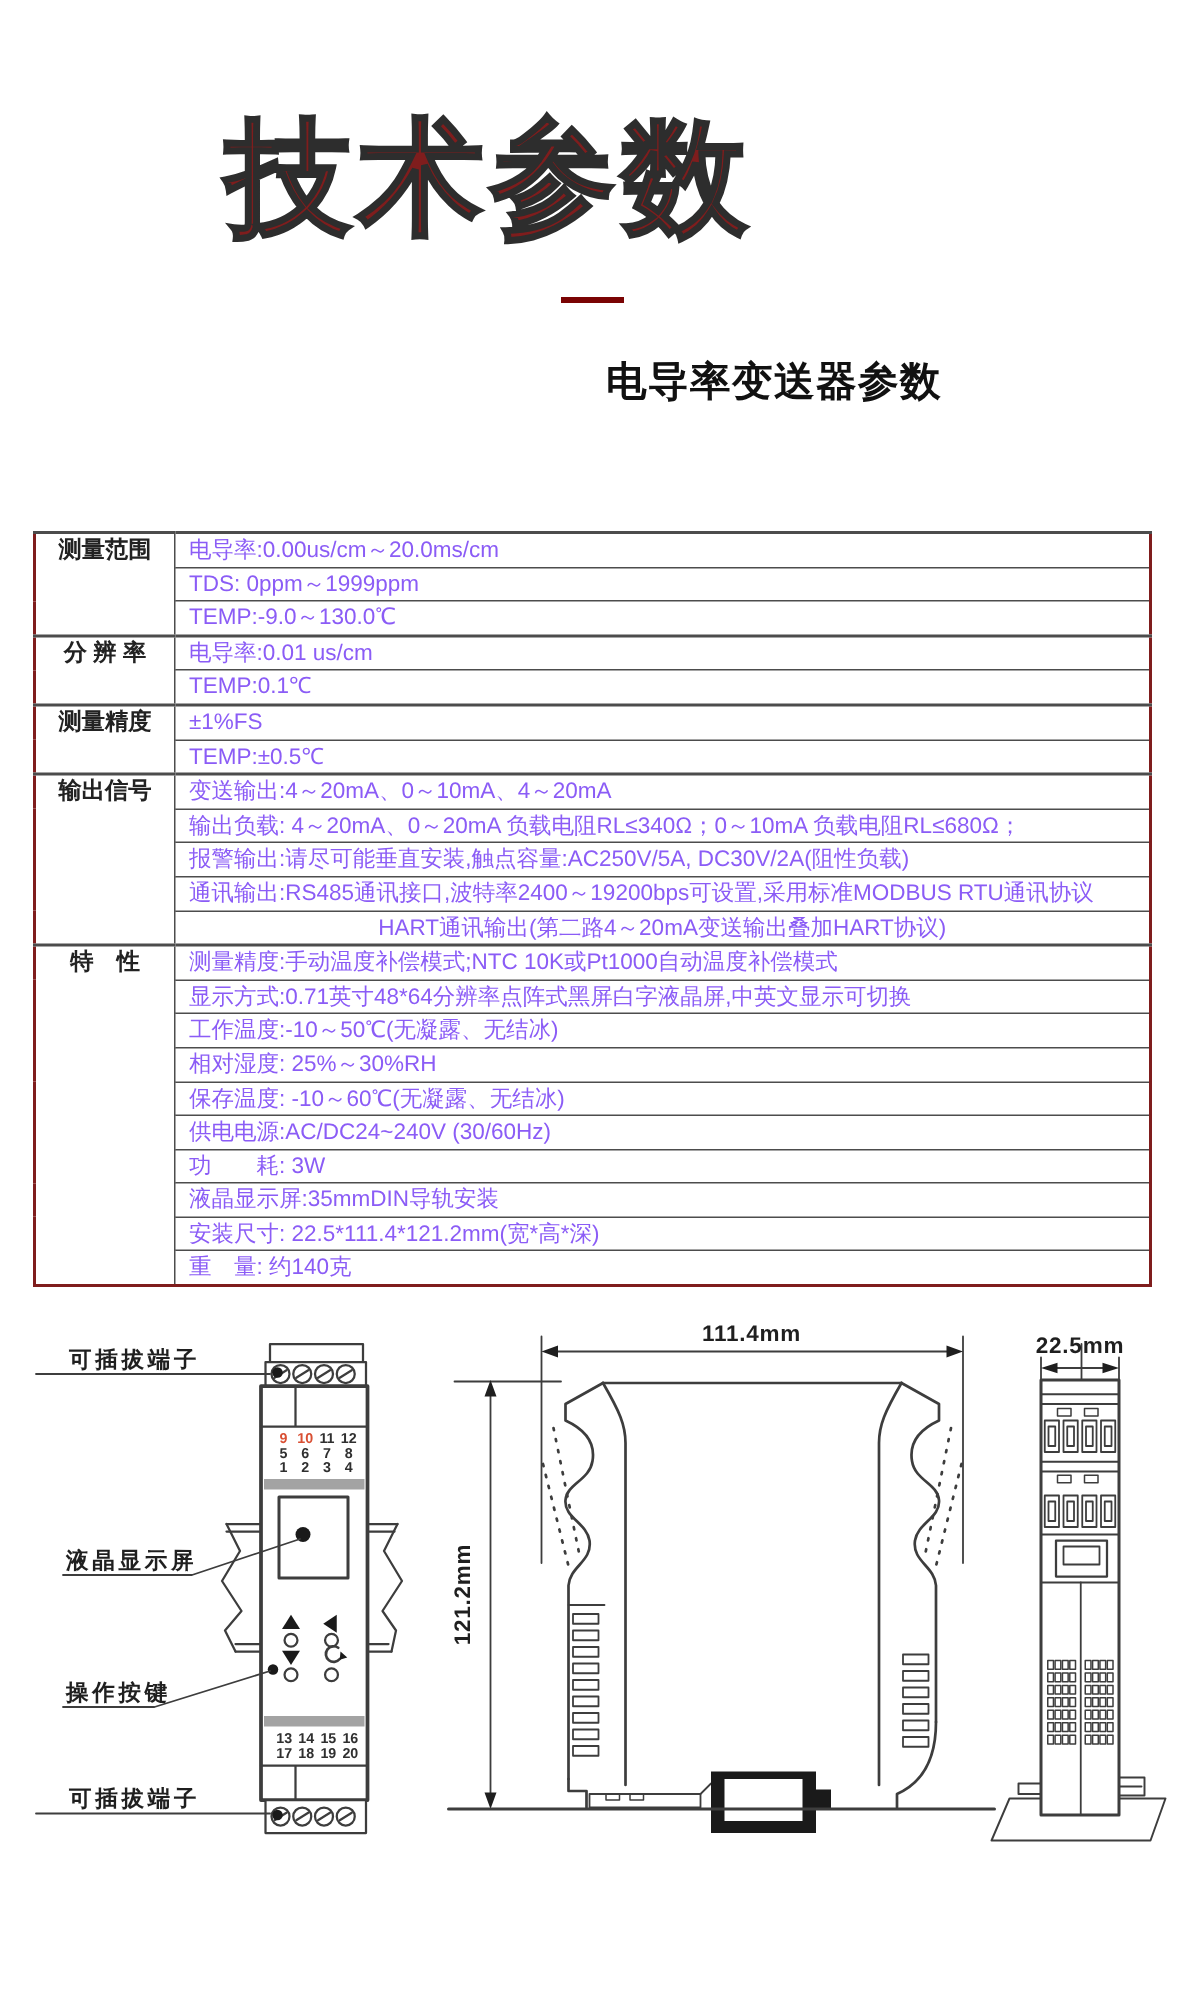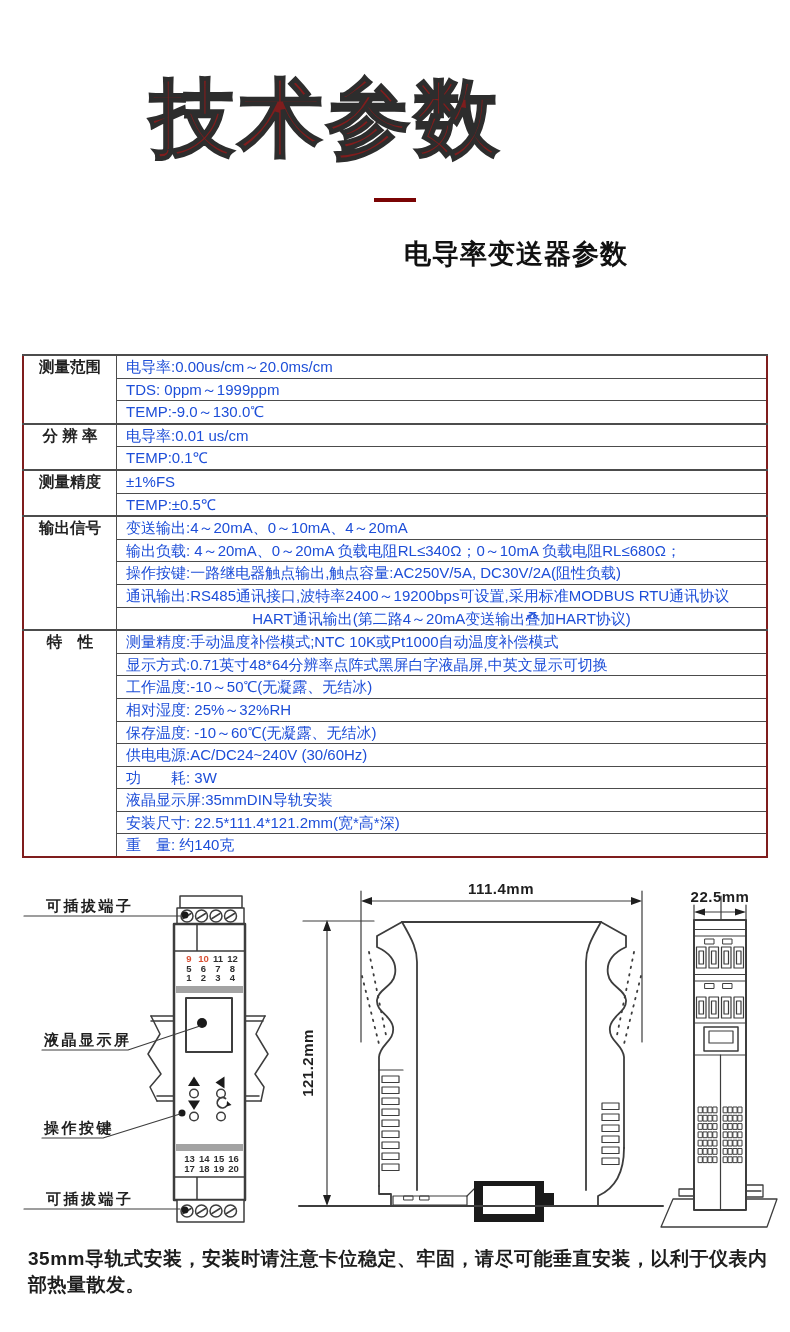--- a/index.html
+++ b/index.html
@@ -8,21 +8,21 @@
   .page-title{position:absolute;left:0;top:62px;width:653px;text-align:center;
         font-size:84px;font-weight:900;letter-spacing:4px;color:#7f1d1d;
         -webkit-text-stroke:2px #2d2d2d;margin:0;}
   .red-divider{position:absolute;left:374px;top:198px;width:42px;height:4px;background:#7a0404;}
   .page-subtitle{position:absolute;left:0;top:232px;width:624px;text-align:right;
         font-size:27px;font-weight:900;color:#111;margin:4px;letter-spacing:1px;}
   table.spec{position:absolute;left:22px;top:322px;width:746px;border-collapse:collapse;
         border:2px solid #7f1d1d;table-layout:fixed;margin-top:32px;}
   table.spec th{width:92px;border:1.5px solid #4c4c4c;font-size:15.5px;font-weight:700;
         text-align:center;vertical-align:top;padding:0;line-height:21.6px;color:#222;}
-  table.spec td{border:1px solid #4c4c4c;font-size:15px;font-weight:500;color:#1d4ed8;
+  table.spec td{border:1px solid #4c4c4c;font-size:15px;font-weight:500;color:#8b5cf6;
         height:21.6px;line-height:21.6px;padding:0 4px 0 9px;white-space:nowrap;overflow:hidden;}
   table.spec tr.group-start th, table.spec tr.group-start td{border-top:2px solid #4c4c4c;}
   table.spec td.center{text-align:center;padding-left:4px;}
   .footer-note{position:absolute;left:28px;top:1246px;width:745px;font-size:19px;
         font-weight:600;color:#1d1d1d;margin:0;letter-spacing:0.5px;}
   svg text{font-family:"Liberation Sans",sans-serif;}
   .dlabel{font-size:15px;font-weight:700;fill:#1f1f1f;letter-spacing:2.5px;}
   .dim{font-size:15px;font-weight:700;fill:#1f1f1f;letter-spacing:0.5px;}
 </style>
 </head>
@@ -61,40 +61,40 @@
           <td>TEMP:±0.5℃</td>
         </tr>
         <tr class="group-start">
           <th rowspan="5">输出信号</th>
           <td>变送输出:4～20mA、0～10mA、4～20mA</td>
         </tr>
         <tr>
           <td>输出负载: 4～20mA、0～20mA 负载电阻RL≤340Ω；0～10mA 负载电阻RL≤680Ω；</td>
         </tr>
         <tr>
-          <td>操作按键:一路继电器触点输出,触点容量:AC250V/5A, DC30V/2A(阻性负载)</td>
+          <td>报警输出:请尽可能垂直安装,触点容量:AC250V/5A, DC30V/2A(阻性负载)</td>
         </tr>
         <tr>
           <td>通讯输出:RS485通讯接口,波特率2400～19200bps可设置,采用标准MODBUS RTU通讯协议</td>
         </tr>
         <tr>
           <td class="center">HART通讯输出(第二路4～20mA变送输出叠加HART协议)</td>
         </tr>
         <tr class="group-start">
           <th rowspan="10">特　性</th>
           <td>测量精度:手动温度补偿模式;NTC 10K或Pt1000自动温度补偿模式</td>
         </tr>
         <tr>
           <td>显示方式:0.71英寸48*64分辨率点阵式黑屏白字液晶屏,中英文显示可切换</td>
         </tr>
         <tr>
           <td>工作温度:-10～50℃(无凝露、无结冰)</td>
         </tr>
         <tr>
-          <td>相对湿度: 25%～32%RH</td>
+          <td>相对湿度: 25%～30%RH</td>
         </tr>
         <tr>
           <td>保存温度: -10～60℃(无凝露、无结冰)</td>
         </tr>
         <tr>
           <td>供电电源:AC/DC24~240V (30/60Hz)</td>
         </tr>
         <tr>
           <td>功　　耗: 3W</td>
         </tr>
@@ -350,14 +350,13 @@
           <rect x="733.3" y="1148.5" width="3.8" height="5.8"></rect>
           <rect x="738.2" y="1148.5" width="3.8" height="5.8"></rect>
           <rect x="723.5" y="1156.8" width="3.8" height="5.8"></rect>
           <rect x="728.4" y="1156.8" width="3.8" height="5.8"></rect>
           <rect x="733.3" y="1156.8" width="3.8" height="5.8"></rect>
           <rect x="738.2" y="1156.8" width="3.8" height="5.8"></rect>
         </g>
     </g>
   </svg>
 
-  <p class="footer-note">35mm导轨式安装，安装时请注意卡位稳定、牢固，请尽可能垂直安装，以利于仪表内部热量散发。</p>
 </div>
 
 </body></html>

